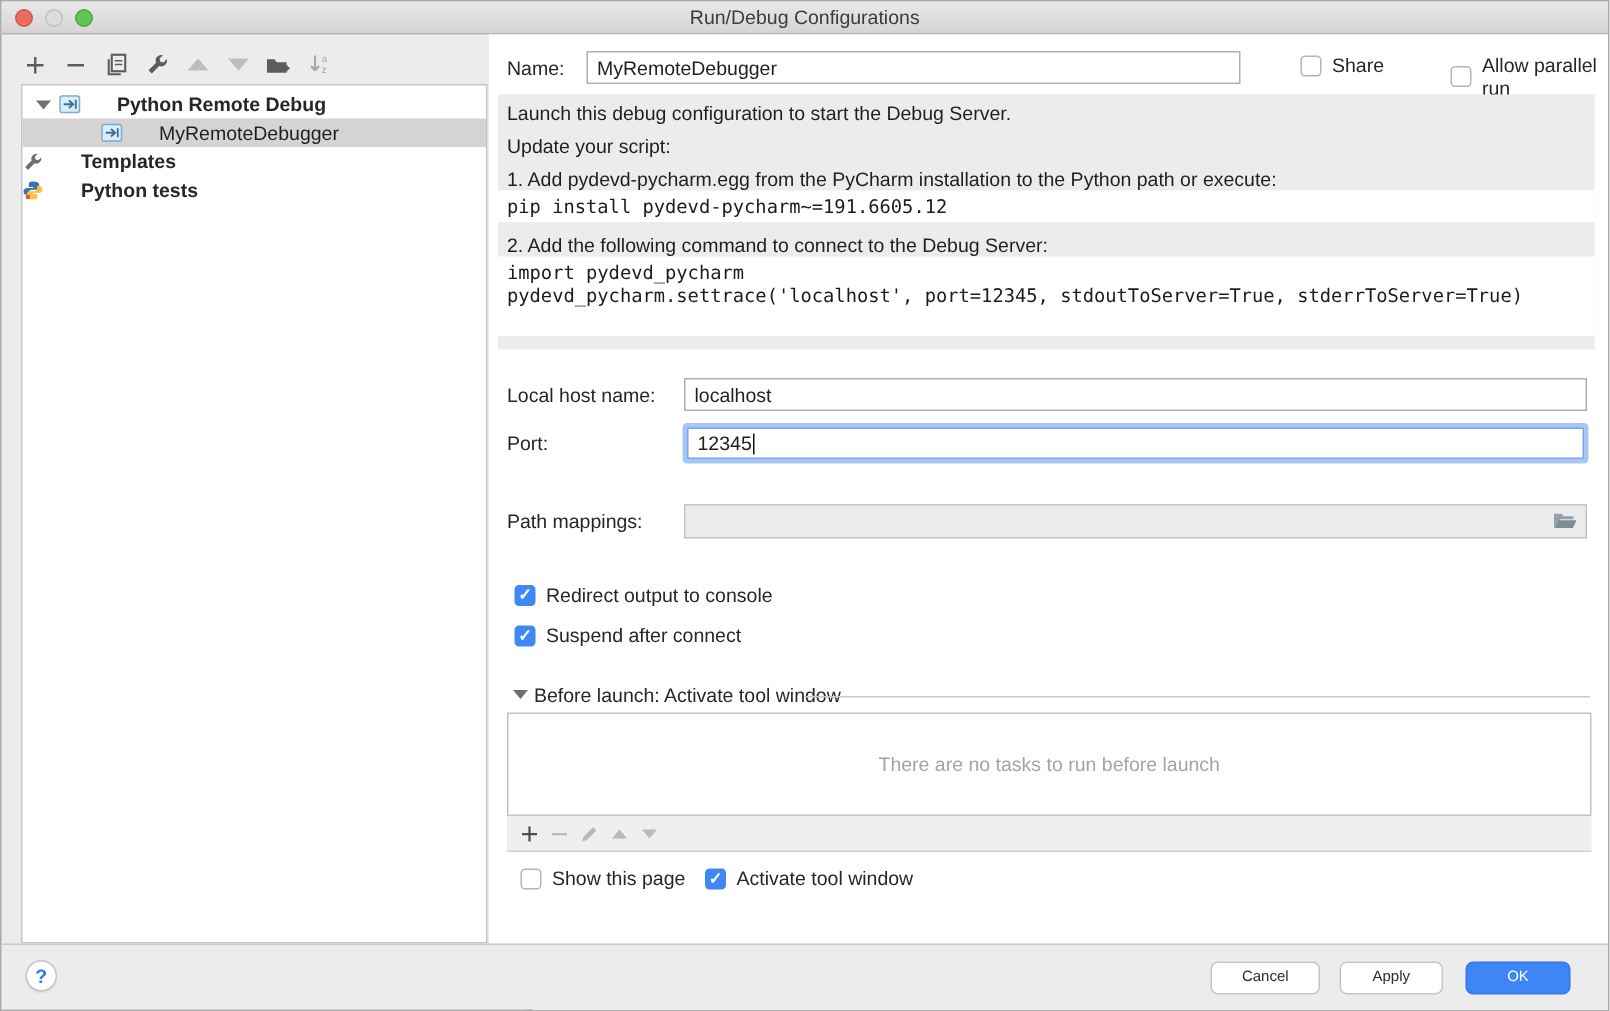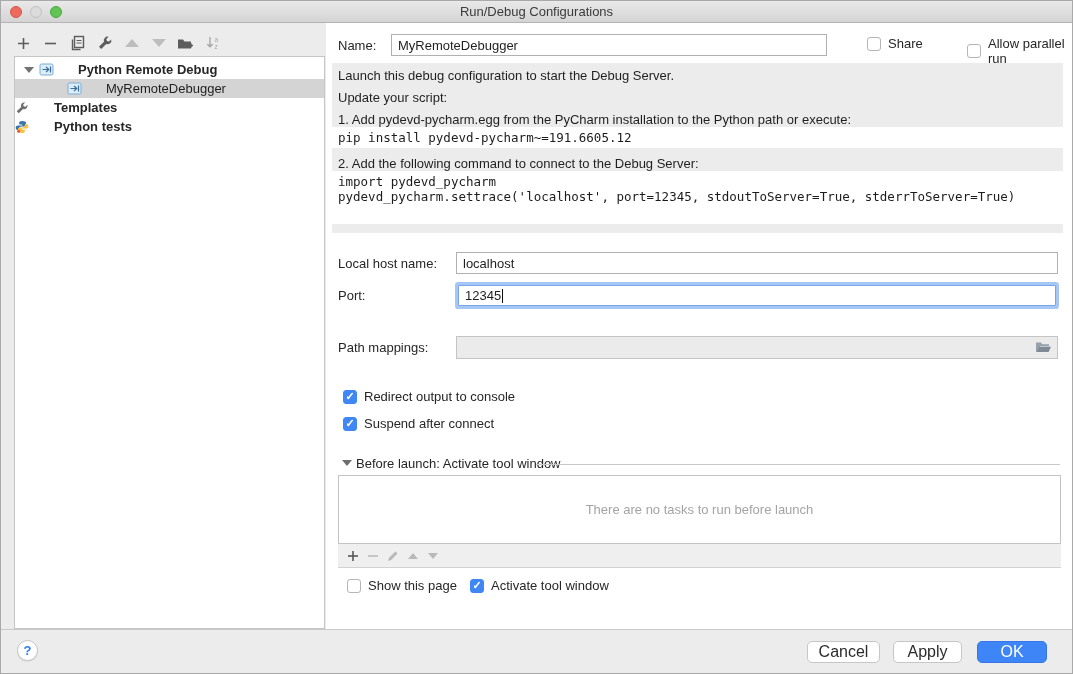--- a/index.html
+++ b/index.html
@@ -116,21 +116,21 @@
     background:#ececec; border-top:1px solid #c9c9c9;
   }
   .help-btn{
     position:absolute; left:16px; top:10px; width:21px; height:21px;
     background:#fff; border:1px solid #c4c4c4; border-radius:50%;
     color:#2a7af2; font-size:13px; font-weight:bold; text-align:center; line-height:19px;
     box-shadow:0 1px 1px rgba(0,0,0,0.08);
   }
   .btn{
     position:absolute; top:11px; height:22px; background:#fff;
-    border:1px solid #c6c6c6; border-radius:5px; font-size:16px; color:#2b2b2b;
+    border:1px solid #c6c6c6; border-radius:5px; font-size:10px; color:#2b2b2b;
     text-align:center; line-height:20px;
   }
   .btn.primary{ background:#3e86f8; border-color:#3577e8; color:#fff; }
   .btn-cancel{ right:192px; width:73px; }
   .btn-apply{ right:110px; width:69px; }
   .btn-ok{ right:25px; width:70px; }
   svg{ display:block; }
 </style>
 </head>
 <body>

